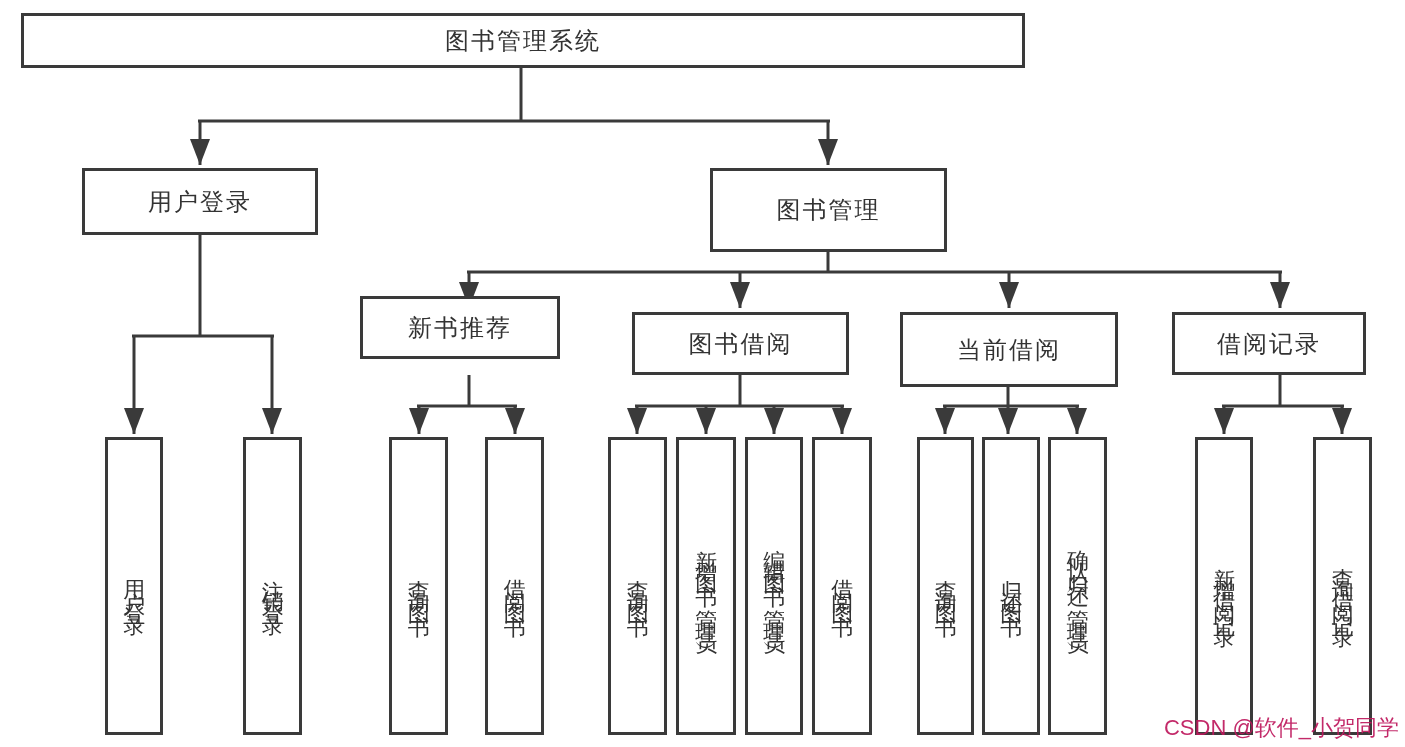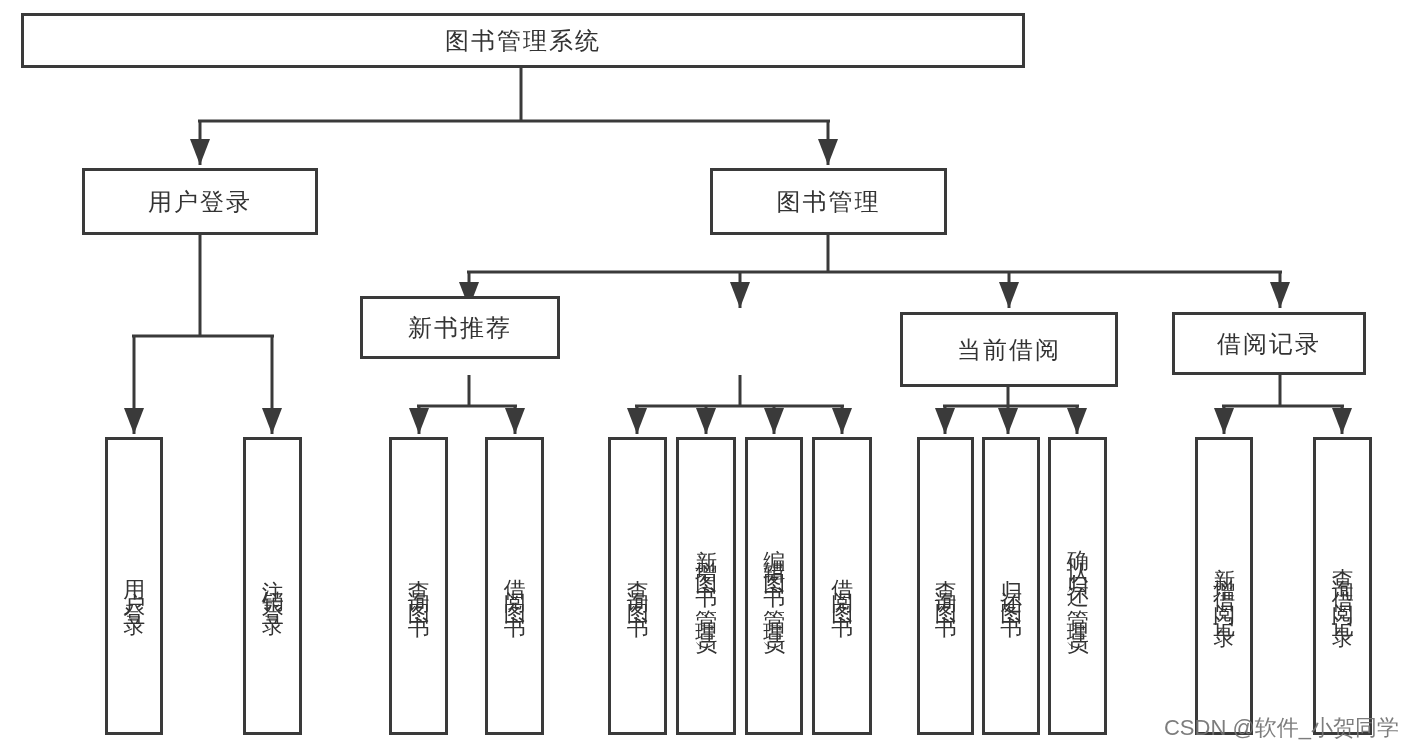--- a/index.html
+++ b/index.html
@@ -16,21 +16,21 @@
     display:flex;align-items:center;justify-content:center;
     color:#333333;
   }
   .box.h span{font-size:24px;letter-spacing:2px;white-space:nowrap;}
   .box.v span{
     writing-mode:vertical-rl;text-orientation:mixed;
     font-size:22px;letter-spacing:12px;line-height:1.2;
   }
   #watermark{
     position:absolute;right:6px;bottom:4px;z-index:5;
-    font-size:22px;color:#737373;opacity:0.92;white-space:nowrap;
+    font-size:22px;color:#be185d;opacity:0.92;white-space:nowrap;
   }
 </style>
 </head>
 <body>
 
 <div id="stage">
 
   <svg id="wires" viewBox="0 0 1405 747" xmlns="http://www.w3.org/2000/svg">
     <defs>
       <marker id="arrow" markerUnits="userSpaceOnUse" markerWidth="26" markerHeight="22" refX="26" refY="11" orient="auto">
@@ -81,26 +81,29 @@
     </g>
   </svg>
 
   <div class="box h" style="left:21px;top:13px;width:1004px;height:55px">
     <span>图书管理系统</span>
   </div>
 
   <div class="box h" style="left:82px;top:168px;width:236px;height:67px">
     <span>用户登录</span>
   </div>
-  <div class="box h" style="left:710px;top:168px;width:237px;height:67px">
+  <div class="box h" style="left:710px;top:168px;width:237px;height:84px">
     <span>图书管理</span>
   </div>
 
   <div class="box h" style="left:360px;top:296px;width:200px;height:63px">
     <span>新书推荐</span>
+  </div>
+  <div class="box h" style="left:632px;top:312px;width:217px;height:63px">
+    <span>图书借阅</span>
   </div>
   <div class="box h" style="left:900px;top:312px;width:218px;height:75px">
     <span>当前借阅</span>
   </div>
   <div class="box h" style="left:1172px;top:312px;width:194px;height:63px">
     <span>借阅记录</span>
   </div>
 
   <div class="box v" style="left:105px;top:437px;width:58px;height:298px">
     <span>用户登录</span>

